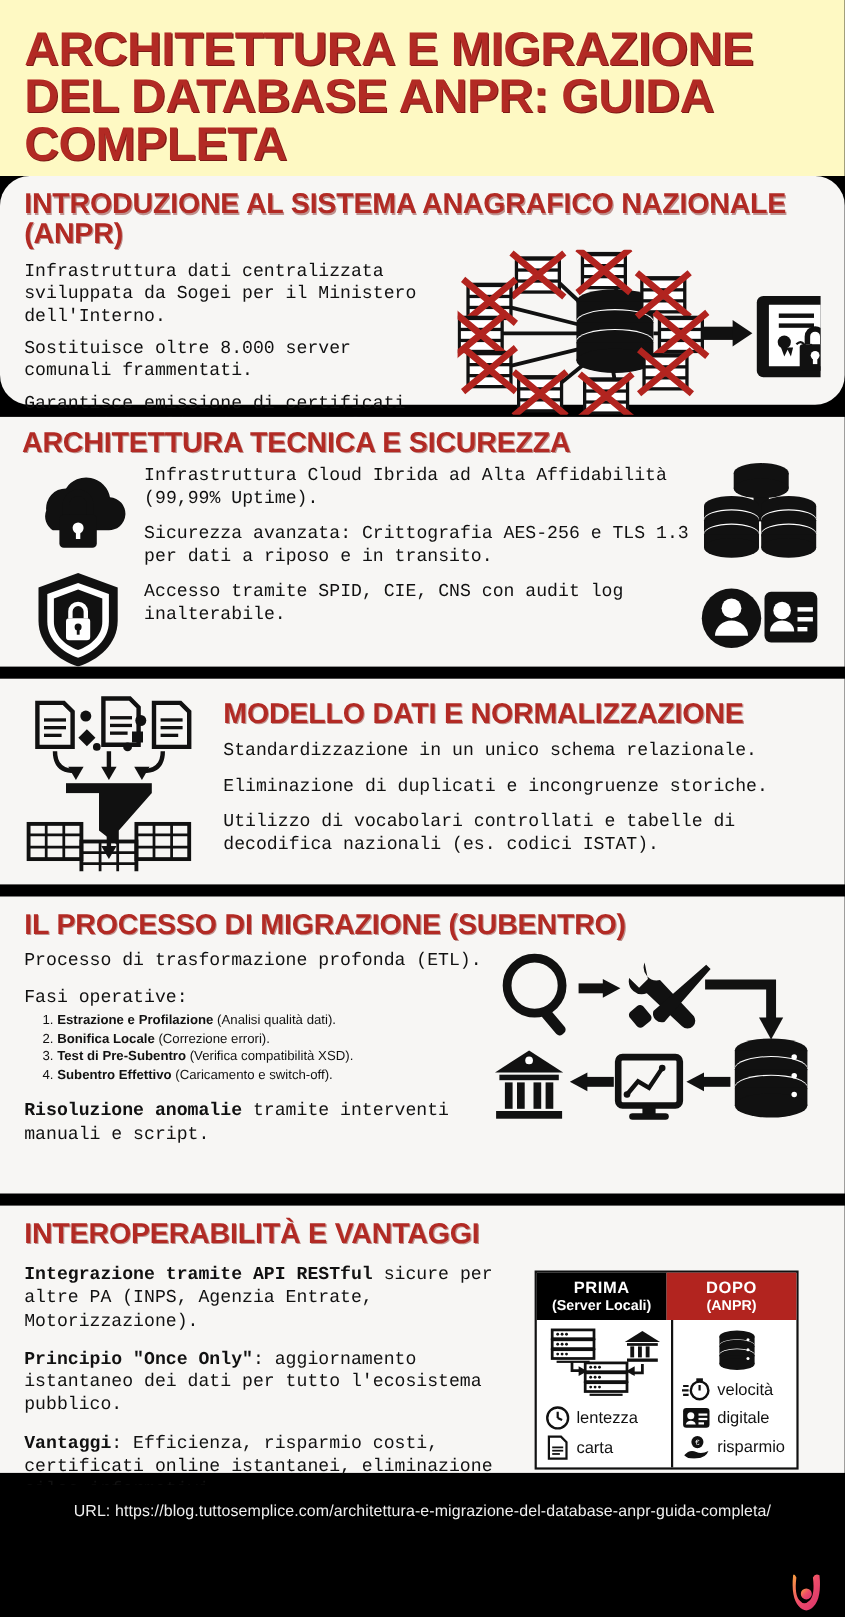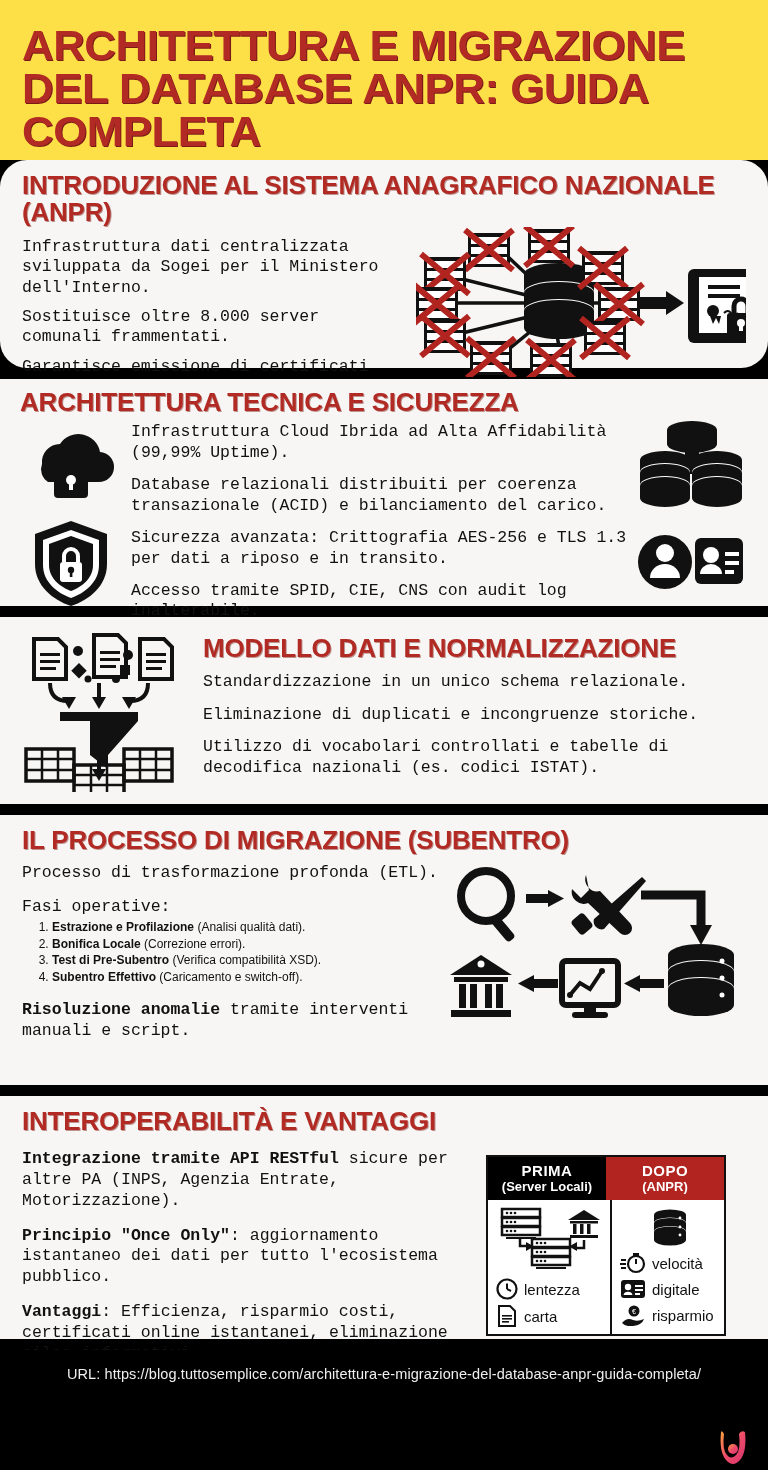--- a/index.html
+++ b/index.html
@@ -12,21 +12,21 @@
   }
   .page {
     position: relative;
     width: 768px;
     height: 1470px;
     background: #000;
   }
 
   
   .title-band {
-    background: #fde047;
+    background: #fef9c3;
     padding: 24px 22px 18px 22px;
     height: 160px;
   }
   .title-band h1 {
     color: #B22A24;
     font-size: 43px;
     line-height: 1.0;
     font-weight: 900;
     letter-spacing: -0.5px;
     text-transform: uppercase;
@@ -298,21 +298,20 @@
             <path d="M51 120 l22 8 v21 c0 13 -11 22 -22 26 c-11 -4 -22 -13 -22 -26 v-21 z" fill="#111"></path>
             <rect x="40" y="146" width="22" height="20" rx="3" fill="#fff"></rect>
             <path d="M44 146 v-6 a7 7 0 0 1 14 0 v6" stroke="#fff" stroke-width="4" fill="none"></path>
             <circle cx="51" cy="154" r="3.2" fill="#111"></circle>
             <rect x="49.8" y="155" width="2.6" height="6" fill="#111"></rect>
           </g>
         </svg>
       </div>
       <div class="mid">
         <p class="body-txt">Infrastruttura Cloud Ibrida ad Alta Affidabilità (99,99% Uptime).</p>
-        <p class="body-txt">Database relazionali distribuiti per coerenza transazionale (ACID) e bilanciamento del carico.</p>
         <p class="body-txt">Sicurezza avanzata: Crittografia AES-256 e TLS 1.3 per dati a riposo e in transito.</p>
         <p class="body-txt">Accesso tramite SPID, CIE, CNS con audit log inalterabile.</p>
       </div>
       <div class="rightic">
         <svg width="108" height="190" viewBox="0 0 108 190">
           <g fill="#111">
             <ellipse cx="55" cy="14" rx="25" ry="9"></ellipse>
               <rect x="30" y="14" width="50" height="14"></rect>
             <ellipse cx="55" cy="28" rx="25" ry="9"></ellipse>
             <rect x="48" y="36" width="14" height="22"></rect>

